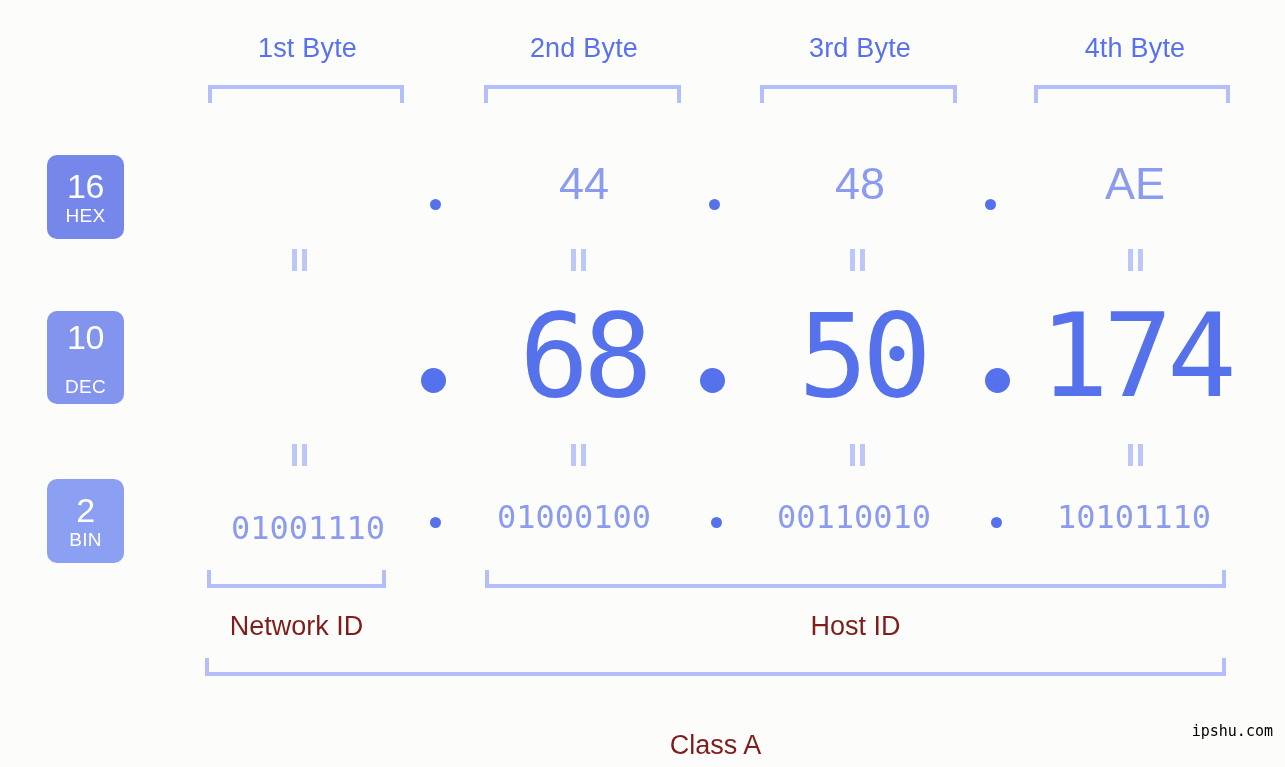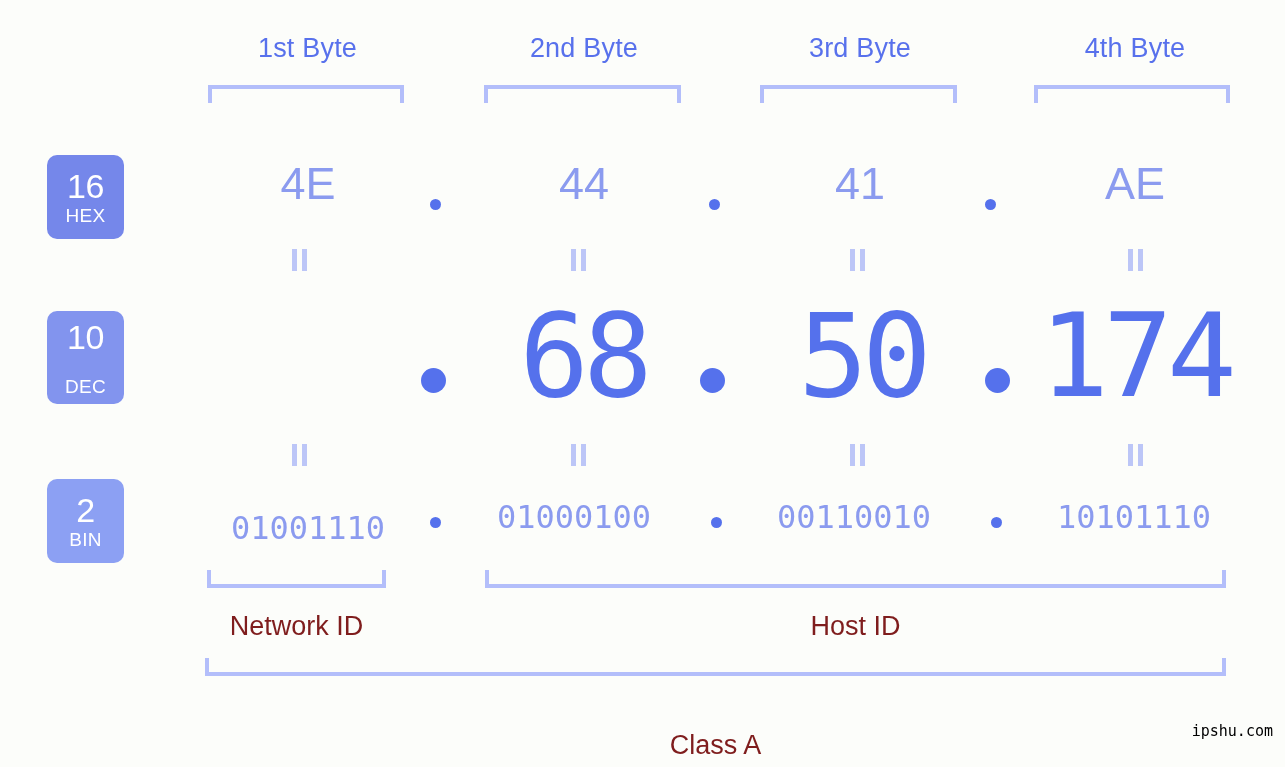--- a/index.html
+++ b/index.html
@@ -200,25 +200,24 @@
   <div class="badge" id="badge-dec">
     <span class="num">10</span>
     <span class="abbr">DEC</span>
   </div>
 
   <div class="badge" id="badge-bin">
     <span class="num">2</span>
     <span class="abbr">BIN</span>
   </div>
 
-  <div class="hex-val" style="left:196px;width:224px;">4E</div>
   <div class="hex-dot" style="left:430px;"></div>
   <div class="hex-val" style="left:472px;width:224px;">44</div>
   <div class="hex-dot" style="left:709px;"></div>
-  <div class="hex-val" style="left:748px;width:224px;">41</div>
+  <div class="hex-val" style="left:748px;width:224px;">48</div>
   <div class="hex-dot" style="left:985px;"></div>
   <div class="hex-val" style="left:1022px;width:226px;">AE</div>
 
   <div class="eqmark" style="left:292px;top:249px;">
     <span class="a"></span>
       <span class="b"></span>
   </div>
   <div class="eqmark" style="left:571px;top:249px;">
     <span class="a"></span>
       <span class="b"></span>

